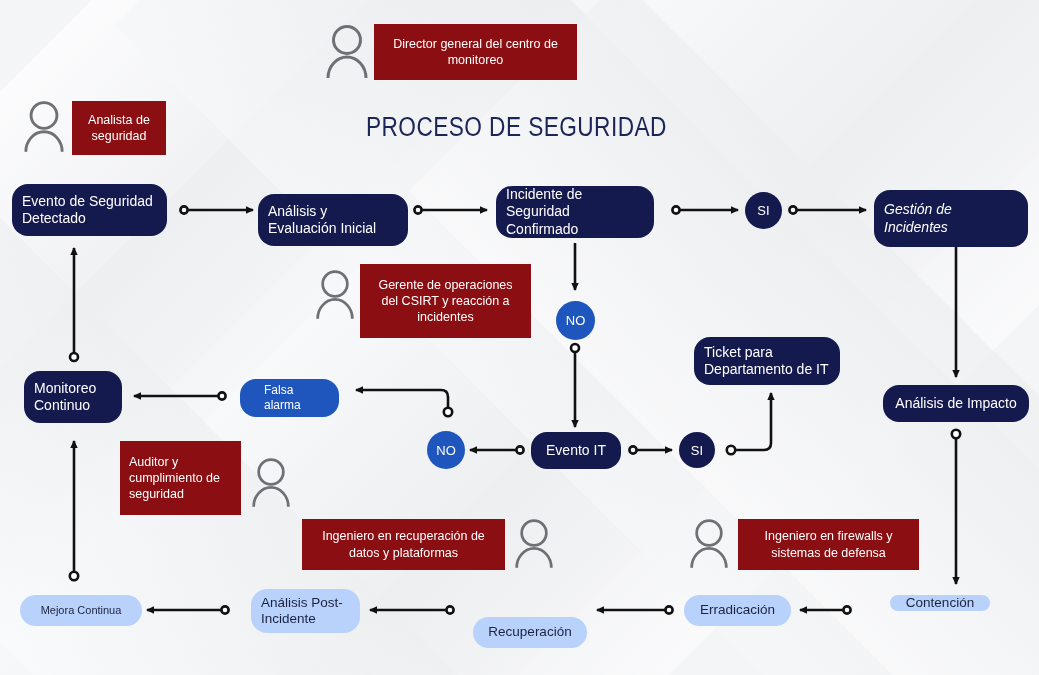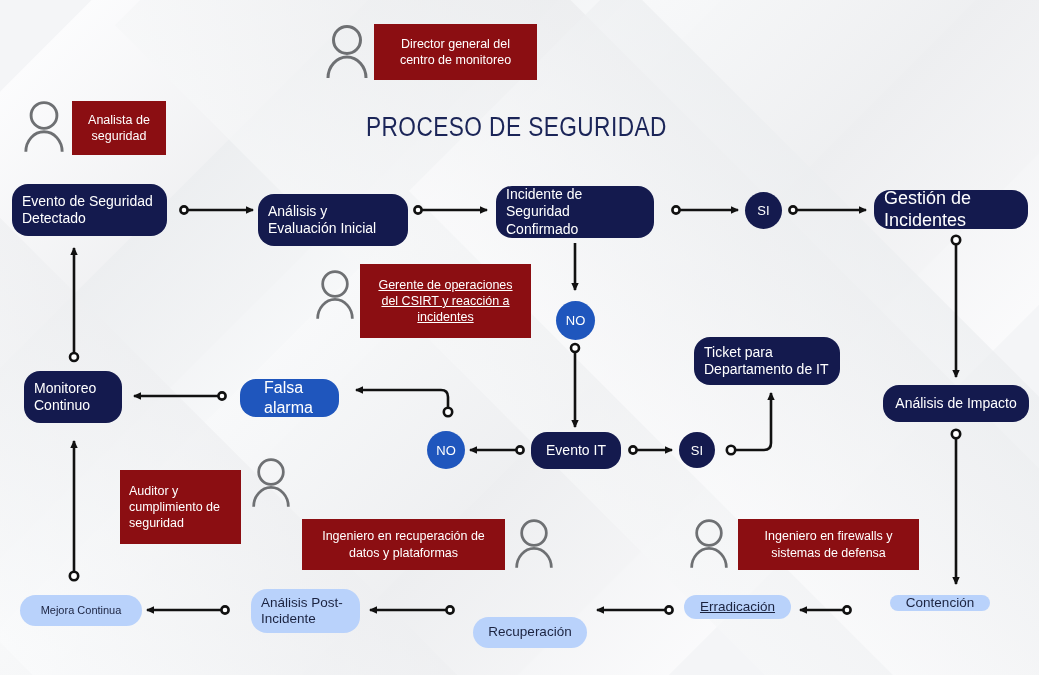--- a/index.html
+++ b/index.html
@@ -156,63 +156,63 @@
   </svg>
   <svg class="person" style="left:513px;top:516px;" width="42" height="54" viewBox="0 0 46 58">
     <circle cx="23" cy="18" r="13.5" fill="none" stroke="#6e7073" stroke-width="3"></circle>
     <path d="M4,56 a19,21 0 0 1 38,0" fill="none" stroke="#6e7073" stroke-width="3"></path>
   </svg>
   <svg class="person" style="left:688px;top:516px;" width="42" height="54" viewBox="0 0 46 58">
     <circle cx="23" cy="18" r="13.5" fill="none" stroke="#6e7073" stroke-width="3"></circle>
     <path d="M4,56 a19,21 0 0 1 38,0" fill="none" stroke="#6e7073" stroke-width="3"></path>
   </svg>
 
-  <div class="role" style="left:374px;top:24px;width:163px;height:56px;">Director general del centro de monitoreo</div>
+  <div class="role" style="left:374px;top:24px;width:203px;height:56px;">Director general del centro de monitoreo</div>
 
   <div class="role" style="left:72px;top:101px;width:94px;height:54px;">Analista de seguridad</div>
 
-  <div class="role" style="left:360px;top:264px;width:171px;height:74px;text-decoration:underline;">Gerente de operaciones del CSIRT y reacción a incidentes</div>
-
-  <div class="role left" style="left:120px;top:470px;width:121px;height:74px;">Auditor y cumplimiento de seguridad</div>
+  <div class="role" style="left:360px;top:264px;width:171px;height:74px;">Gerente de operaciones del CSIRT y reacción a incidentes</div>
+
+  <div class="role left" style="left:120px;top:441px;width:121px;height:74px;">Auditor y cumplimiento de seguridad</div>
 
   <div class="role" style="left:302px;top:519px;width:203px;height:51px;">Ingeniero en recuperación de datos y plataformas</div>
 
   <div class="role" style="left:738px;top:519px;width:181px;height:51px;">Ingeniero en firewalls y sistemas de defensa</div>
 
   <div id="title" style="left:366px;top:112px;font-size:27px;">PROCESO DE SEGURIDAD</div>
 
   <div class="node navy" style="left:12px;top:184px;width:155px;height:52px;font-size:14px;">Evento de Seguridad Detectado</div>
 
   <div class="node navy" style="left:258px;top:187px;width:150px;height:52px;font-size:14px;margin-top:7px;">Análisis y Evaluación Inicial</div>
 
   <div class="node navy" style="left:496px;top:186px;width:158px;height:52px;font-size:14px;">Incidente de Seguridad Confirmado</div>
 
   <div class="pill navy" style="left:745px;top:192px;width:37px;height:37px;">SI</div>
 
-  <div class="node navy" style="left:874px;top:190px;width:154px;height:39px;font-size:18px;">Gestión de Incidentes</div>
+  <div class="node navy" style="left:874px;top:190px;width:154px;height:57px;font-size:14px;font-style:italic;">Gestión de Incidentes</div>
 
   <div class="pill blue" style="left:556px;top:301px;width:39px;height:39px;">NO</div>
 
   <div class="node navy" style="left:24px;top:371px;width:98px;height:52px;font-size:14px;">Monitoreo Continuo</div>
 
-  <div class="node blue" style="left:240px;top:379px;width:99px;height:38px;font-size:16px;padding-left:24px;">Falsa alarma</div>
+  <div class="node blue" style="left:240px;top:379px;width:99px;height:38px;font-size:12px;padding-left:24px;">Falsa alarma</div>
 
   <div class="pill blue" style="left:427px;top:431px;width:38px;height:38px;">NO</div>
 
   <div class="node navy" style="left:531px;top:432px;width:90px;height:37px;font-size:14px;">Evento IT</div>
 
   <div class="pill navy" style="left:679px;top:432px;width:36px;height:36px;">SI</div>
 
   <div class="node navy" style="left:694px;top:337px;width:146px;height:48px;font-size:14px;">Ticket para Departamento de IT</div>
 
   <div class="node navy" style="left:883px;top:385px;width:146px;height:37px;font-size:14px;">Análisis de Impacto</div>
 
   <div class="node light" style="left:890px;top:595px;width:100px;height:16px;font-size:13.5px;">Contención</div>
 
-  <div class="node light" style="left:684px;top:595px;width:107px;height:24px;font-size:13.5px;text-decoration:underline;">Erradicación</div>
+  <div class="node light" style="left:684px;top:595px;width:107px;height:31px;font-size:13.5px;">Erradicación</div>
 
   <div class="node light" style="left:473px;top:617px;width:114px;height:31px;font-size:13.5px;">Recuperación</div>
 
   <div class="node light left" style="left:243px;top:589px;width:109px;height:44px;font-size:13.5px;margin-left:8px;">Análisis Post-Incidente</div>
 
   <div class="node light" style="left:20px;top:595px;width:122px;height:31px;font-size:11px;">Mejora Continua</div>
 
 </div>
 
 </body></html>

